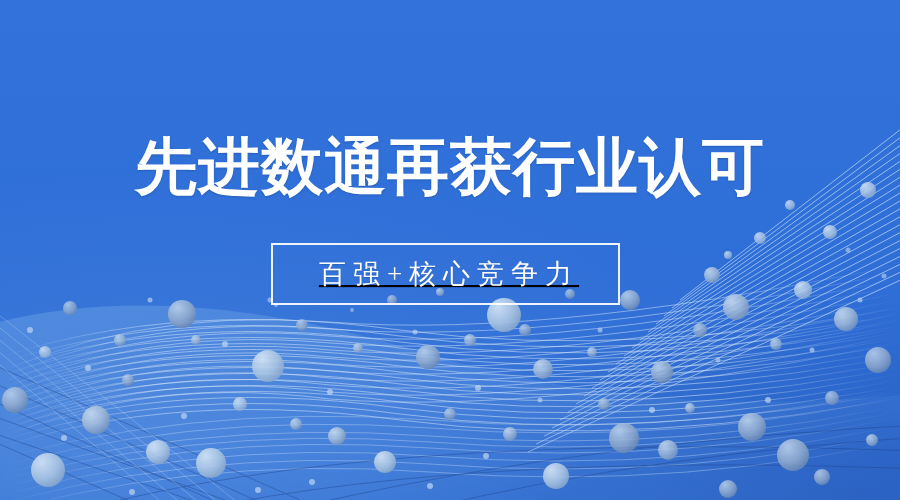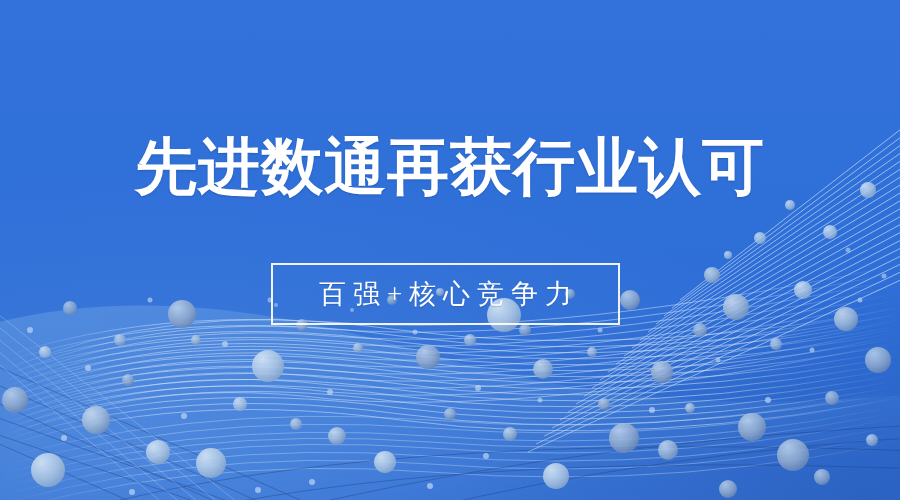--- a/index.html
+++ b/index.html
@@ -62,29 +62,30 @@
     font-weight: 700;
     font-size: 62px;
     line-height: 1;
     letter-spacing: 1px;
     text-shadow: 0 1px 2px rgba(18,55,120,0.30);
     white-space: nowrap;
   }
 
   .subtitle-box {
     position: absolute;
-    top: 263px;
+    top: 243px;
     left: 271px;
     width: 349px;
     height: 62px;
     box-sizing: border-box;
     border: 2px solid rgba(255,255,255,0.92);
     display: flex;
     align-items: center;
     justify-content: center;
+    text-decoration: underline;
   }
 
   .subtitle-text {
     color: #ffffff;
     font-family: "Liberation Serif", "DejaVu Serif", serif;
     font-weight: 400;
     font-size: 27px;
     line-height: 1;
     letter-spacing: 7px;
     text-indent: 7px;     

